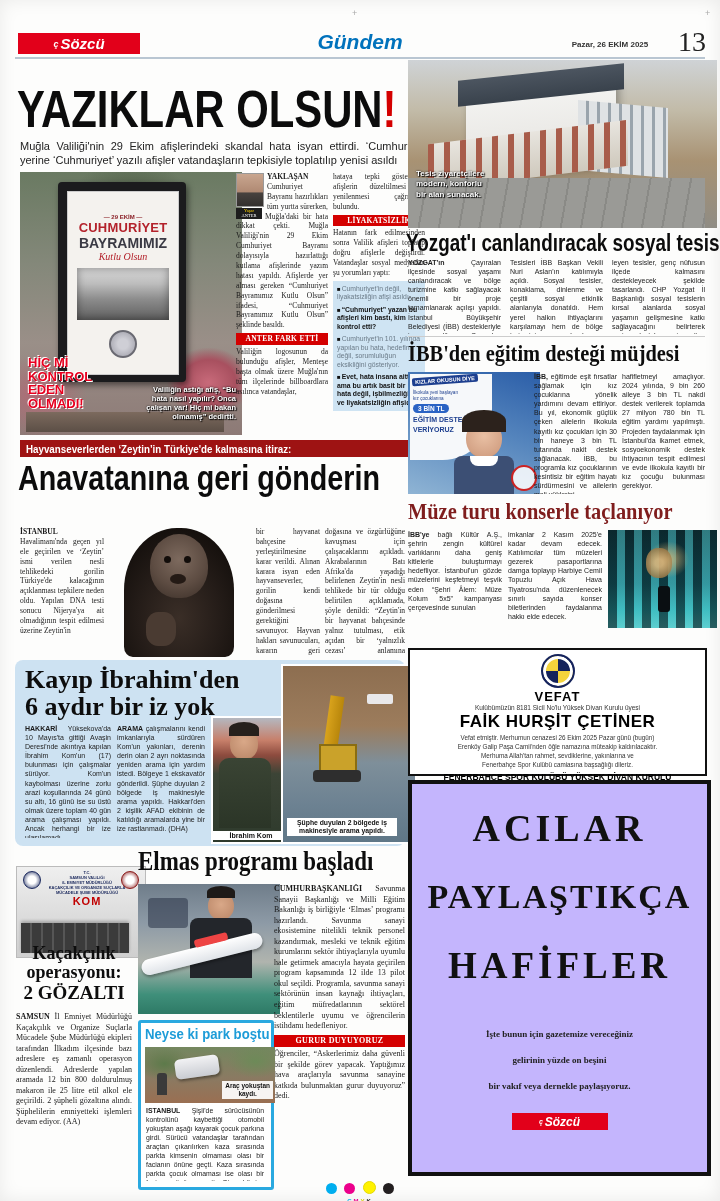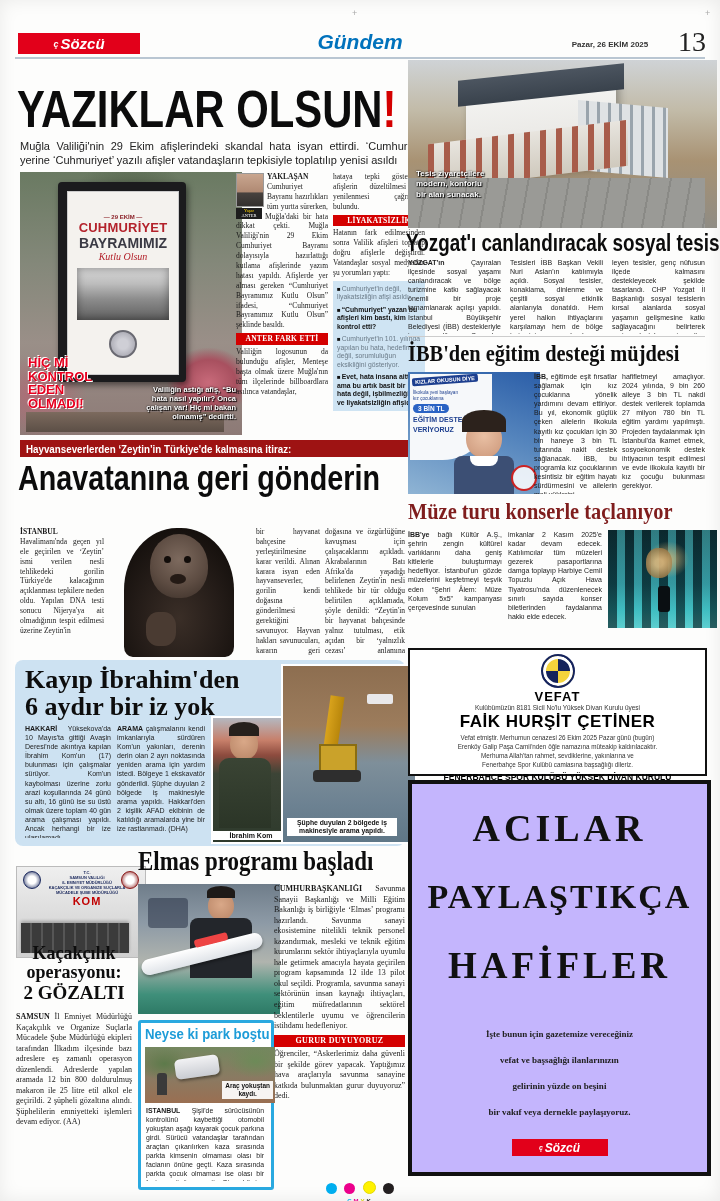--- a/index.html
+++ b/index.html
@@ -313,21 +313,20 @@
     </div>
     <div style="font-weight:bold;font-size:8.5px;margin-top:2px;">FENERBAHÇE SPOR KULÜBÜ YÜKSEK DİVAN KURULU</div>
   </div>
 
   <div class="abs" style="left:408px;top:780px;width:295px;height:388px;border:4px solid #111;background:#c4b5fd;">
     <div class="acilar-line" style="font-size:38px;margin-top:22px;">ACILAR</div>
     <div class="acilar-line" style="font-size:34px;margin-top:28px;letter-spacing:2px;">PAYLAŞTIKÇA</div>
     <div class="acilar-line" style="font-size:37px;margin-top:28px;">HAFİFLER</div>
     <div style="margin-top:34px;line-height:2.9;">
       <div class="acilar-small">İşte bunun için gazetemize  vereceğiniz</div>
-      <div class="acilar-small">vefat ve başsağlığı ilanlarınızın</div>
       <div class="acilar-small">gelirinin yüzde on beşini</div>
       <div class="acilar-small">bir vakıf veya dernekle paylaşıyoruz.</div>
     </div>
     <div class="brandbox" style="margin:14px auto 0;width:96px;height:17px;font-size:12px;">
       <span style="font-size:7px;margin-right:2px;">ç</span>
       <span>Sözcü</span>
     </div>
   </div>
 
   <div class="abs" style="left:0;top:1180px;width:720px;text-align:center;">

